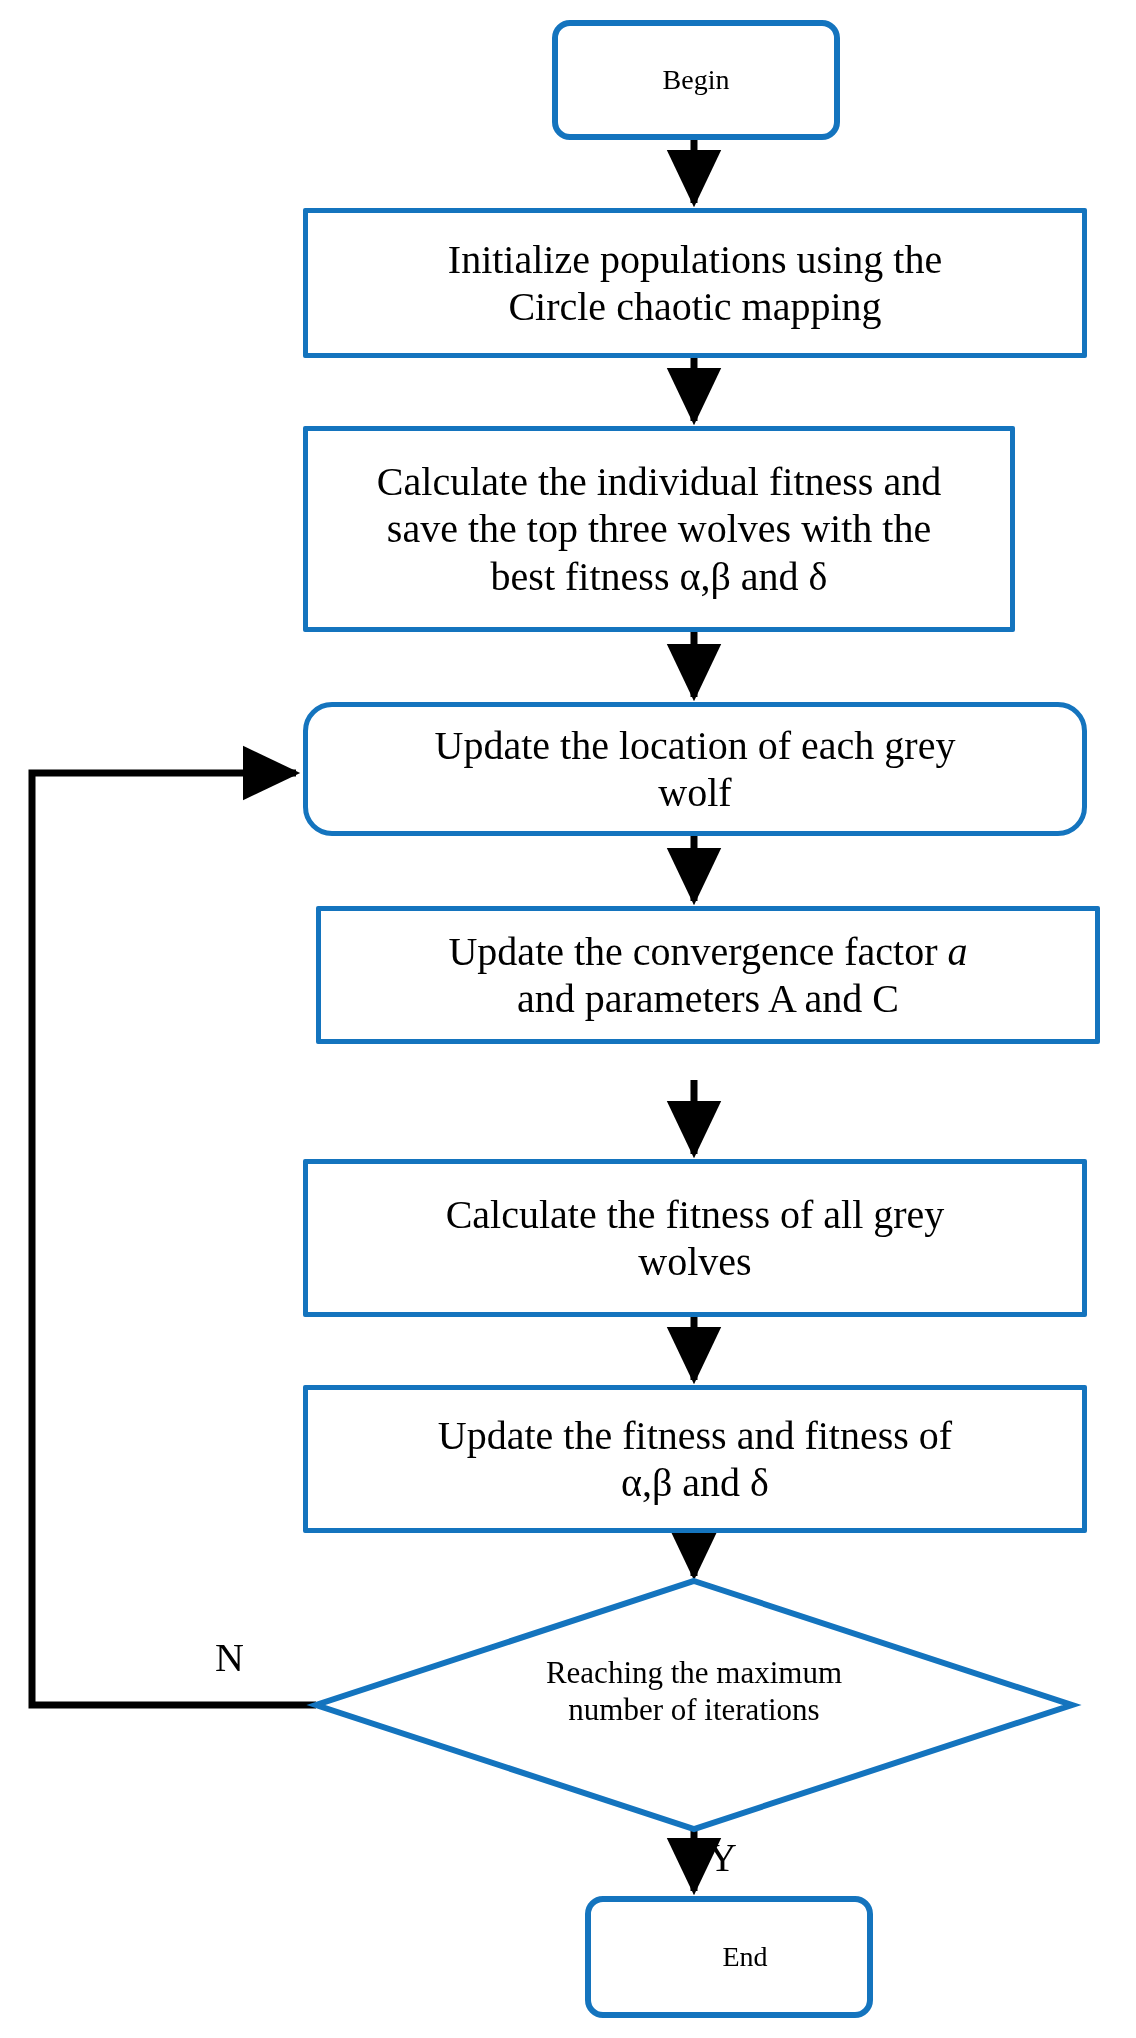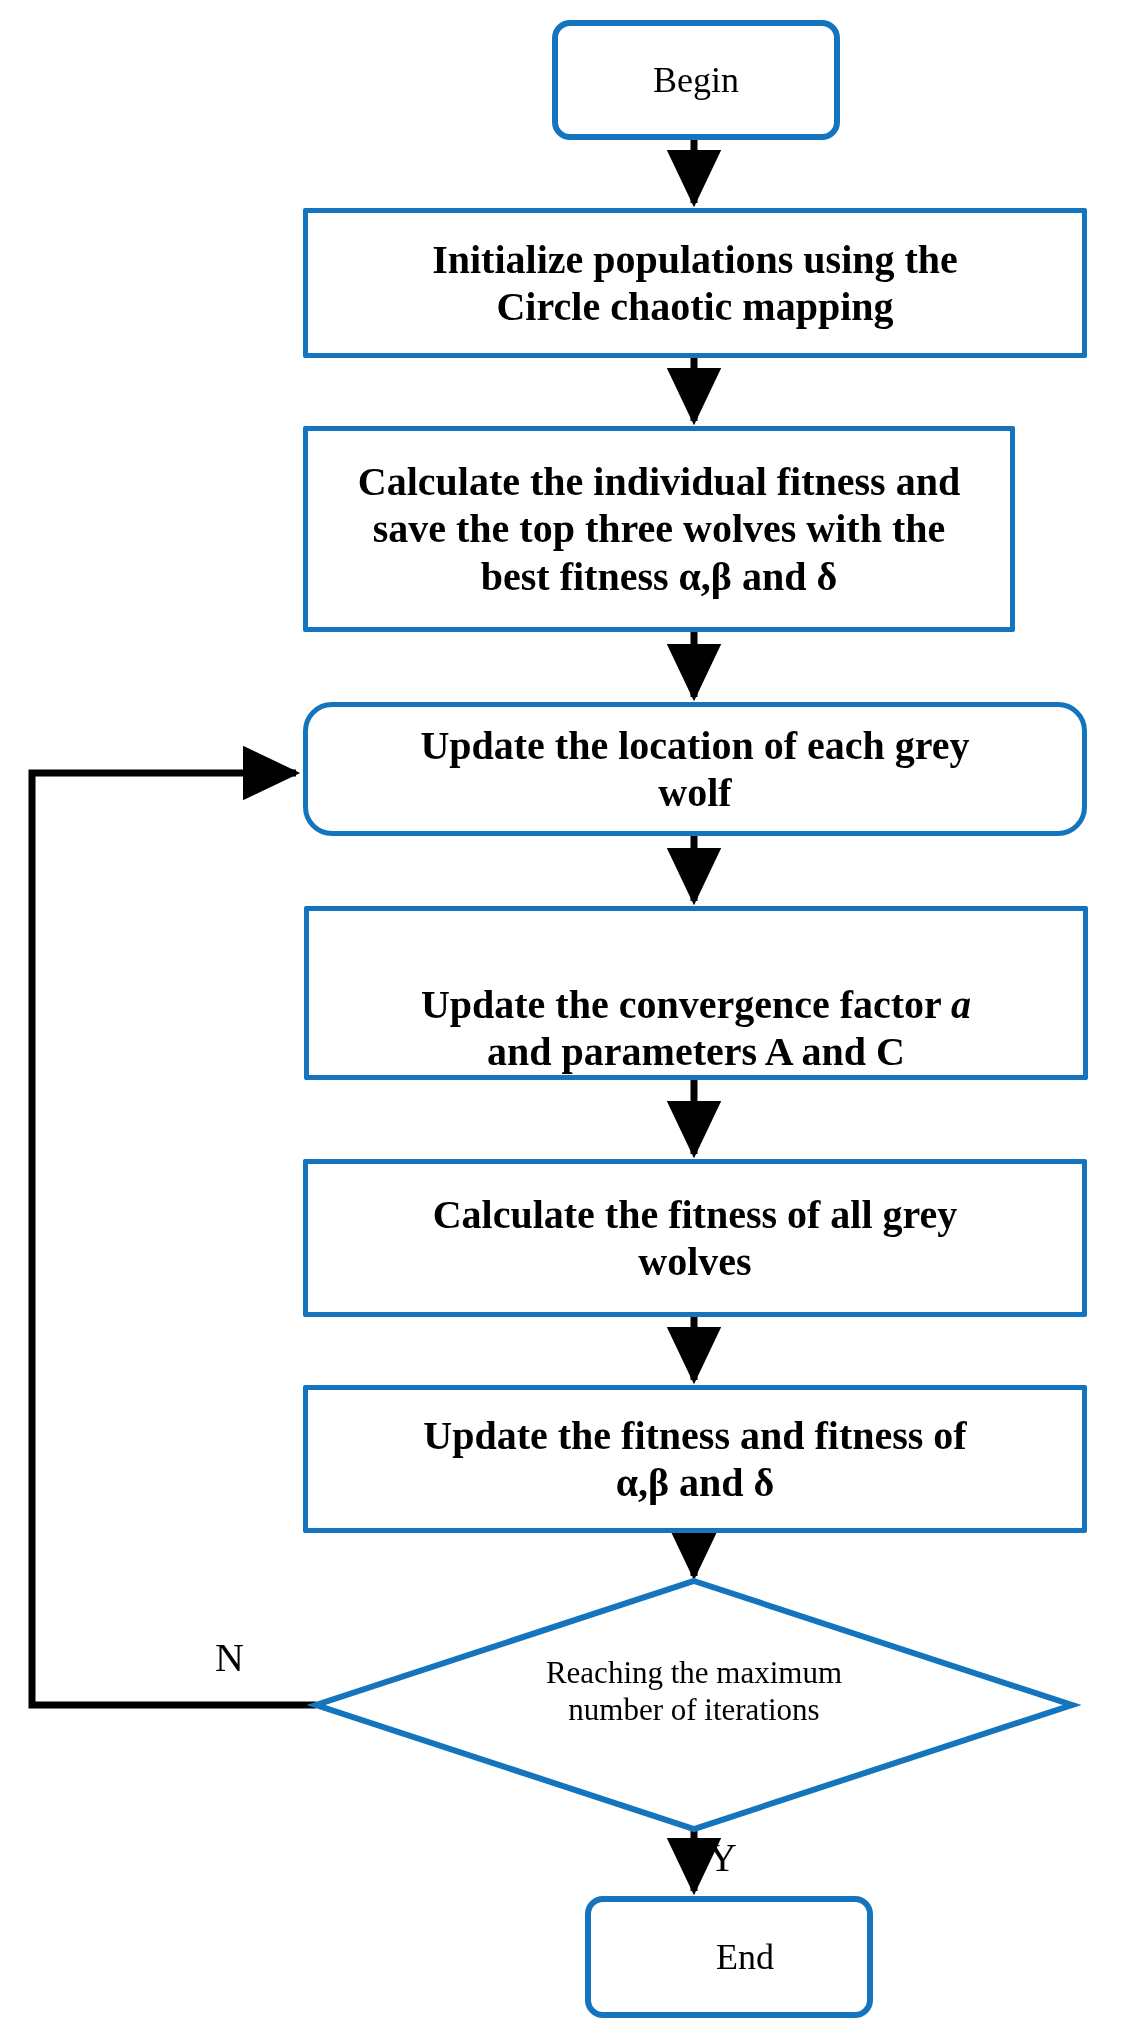--- a/index.html
+++ b/index.html
@@ -39,22 +39,22 @@
   .node.terminator {
     border: 6px solid #1474BE;
     border-radius: 18px;
   }
   .node .label {
     display: block;
     line-height: 1.18;
     padding: 0 10px;
     white-space: pre-line;
   }
-  .node.process .label { font-size: 40px; font-weight: bold; }
-  .node.terminator .label { font-size: 36px; }
+  .node.process .label { font-size: 40px; }
+  .node.terminator .label { font-size: 28px; }
   .decision-text {
     position: absolute;
     text-align: center;
     color: #000000;
     font-size: 31px;
     line-height: 1.18;
     white-space: pre-line;
   }
   .edge-label {
     position: absolute;
@@ -110,21 +110,21 @@
     <span class="label">Calculate the individual fitness and
 save the top three wolves with the
 best fitness α,β and δ</span>
   </div>
 
   <div class="node process" style="left:303px; top:702px; width:784px; height:134px;border-radius:29px;">
     <span class="label">Update the location of each grey
 wolf</span>
   </div>
 
-  <div class="node process" style="left:304px; top:906px; width:784px; height:174px;align-items:flex-end;">
+  <div class="node process" style="left:316px; top:906px; width:784px; height:138px;">
     <span class="label"><span>Update the convergence factor </span><span class="ital">a</span><span>
 and parameters A and C</span></span>
   </div>
 
   <div class="node process" style="left:303px; top:1159px; width:784px; height:158px;">
     <span class="label">Calculate the fitness of all grey
 wolves</span>
   </div>
 
   <div class="node process" style="left:303px; top:1385px; width:784px; height:148px;">

